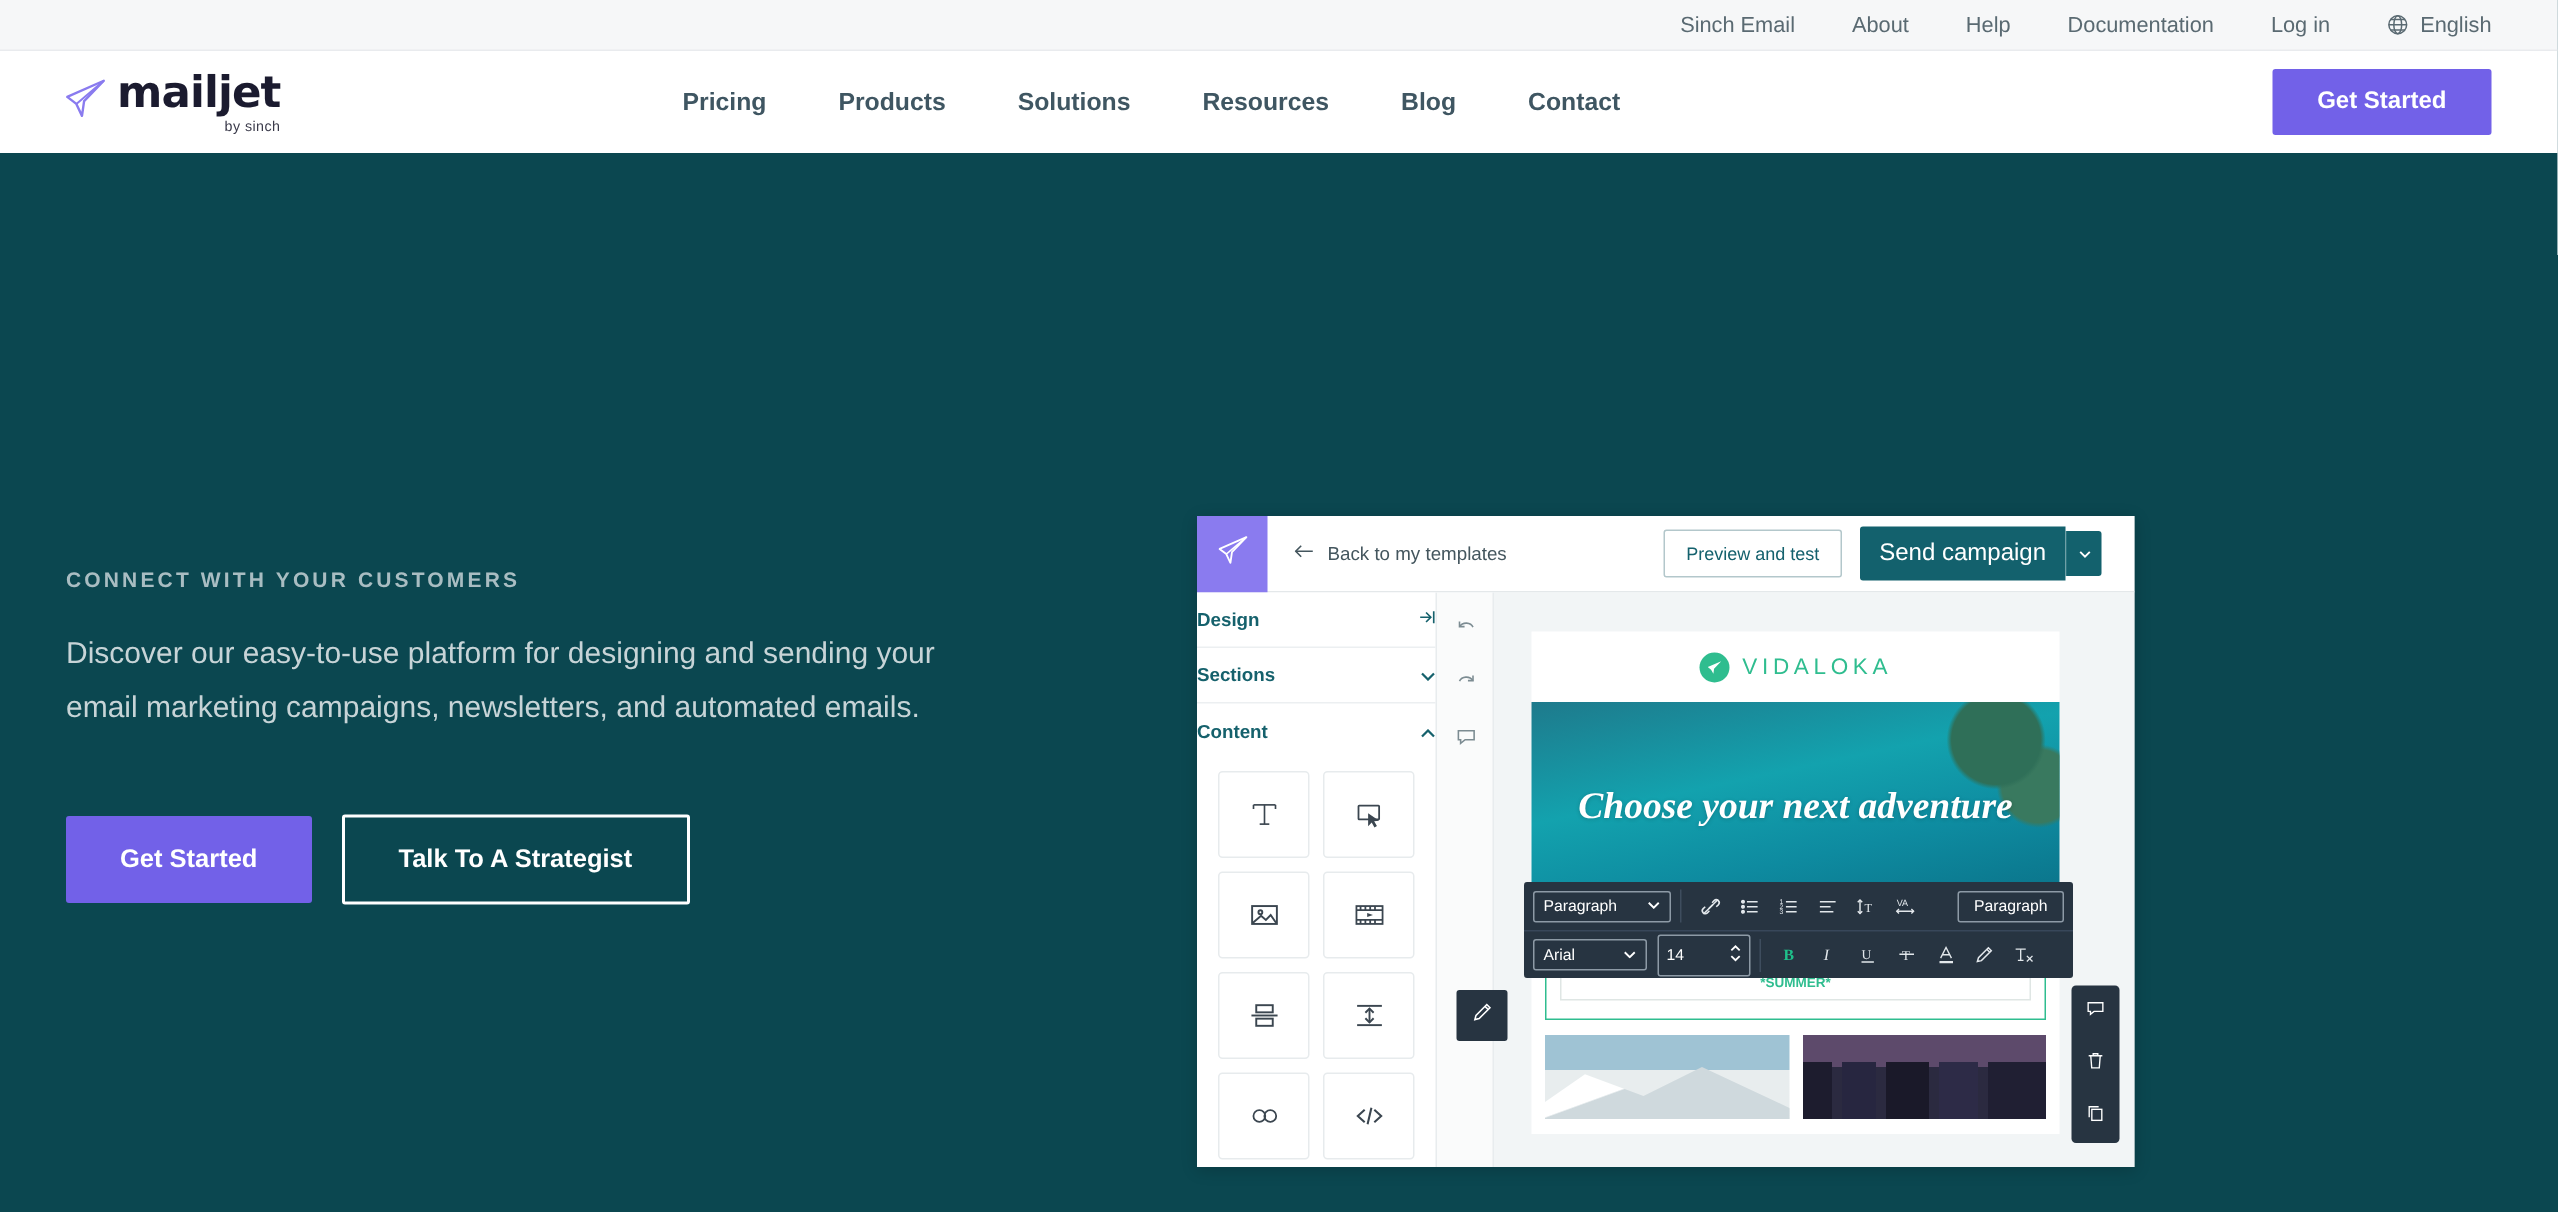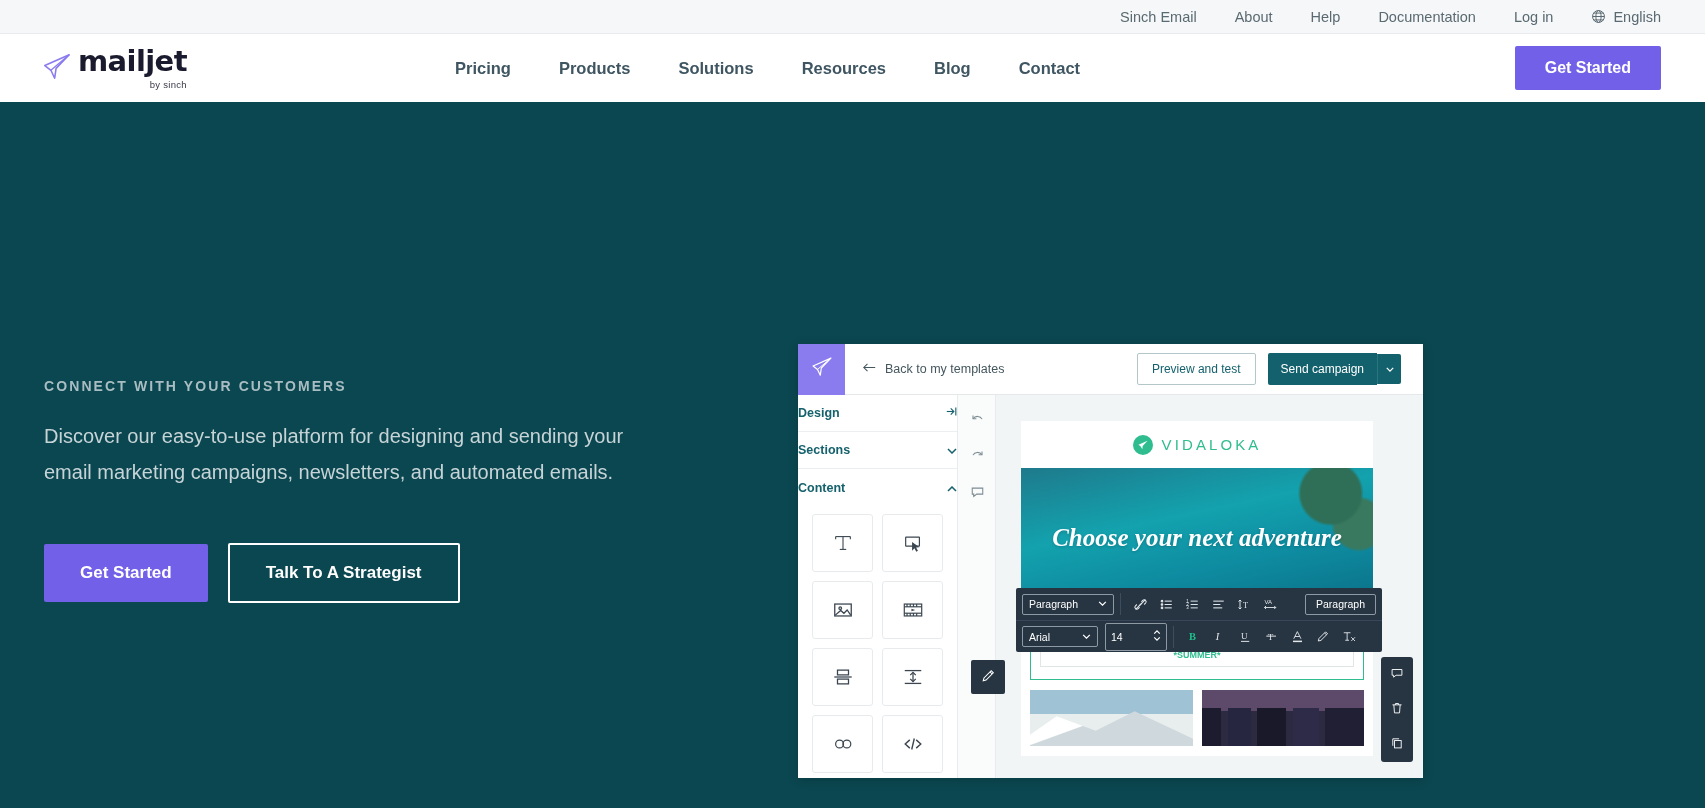--- a/index.html
+++ b/index.html
@@ -193,21 +193,21 @@
     font-size: 12px;
     padding: 8px 14px;
     border-radius: 2px;
     cursor: pointer;
     font-family: "Liberation Sans", sans-serif;
     white-space: nowrap;
   }
   .ed-btn-solid {
     background: #13616d;
     color: #ffffff;
-    font-size: 12px;
+    font-size: 16px;
     padding: 9px 13px;
     border: none;
     border-radius: 2px 0 0 2px;
     margin-left: 12px;
     cursor: pointer;
     font-family: "Liberation Sans", sans-serif;
     white-space: nowrap;
   }
   .ed-btn-caret {
     background: #13616d;

